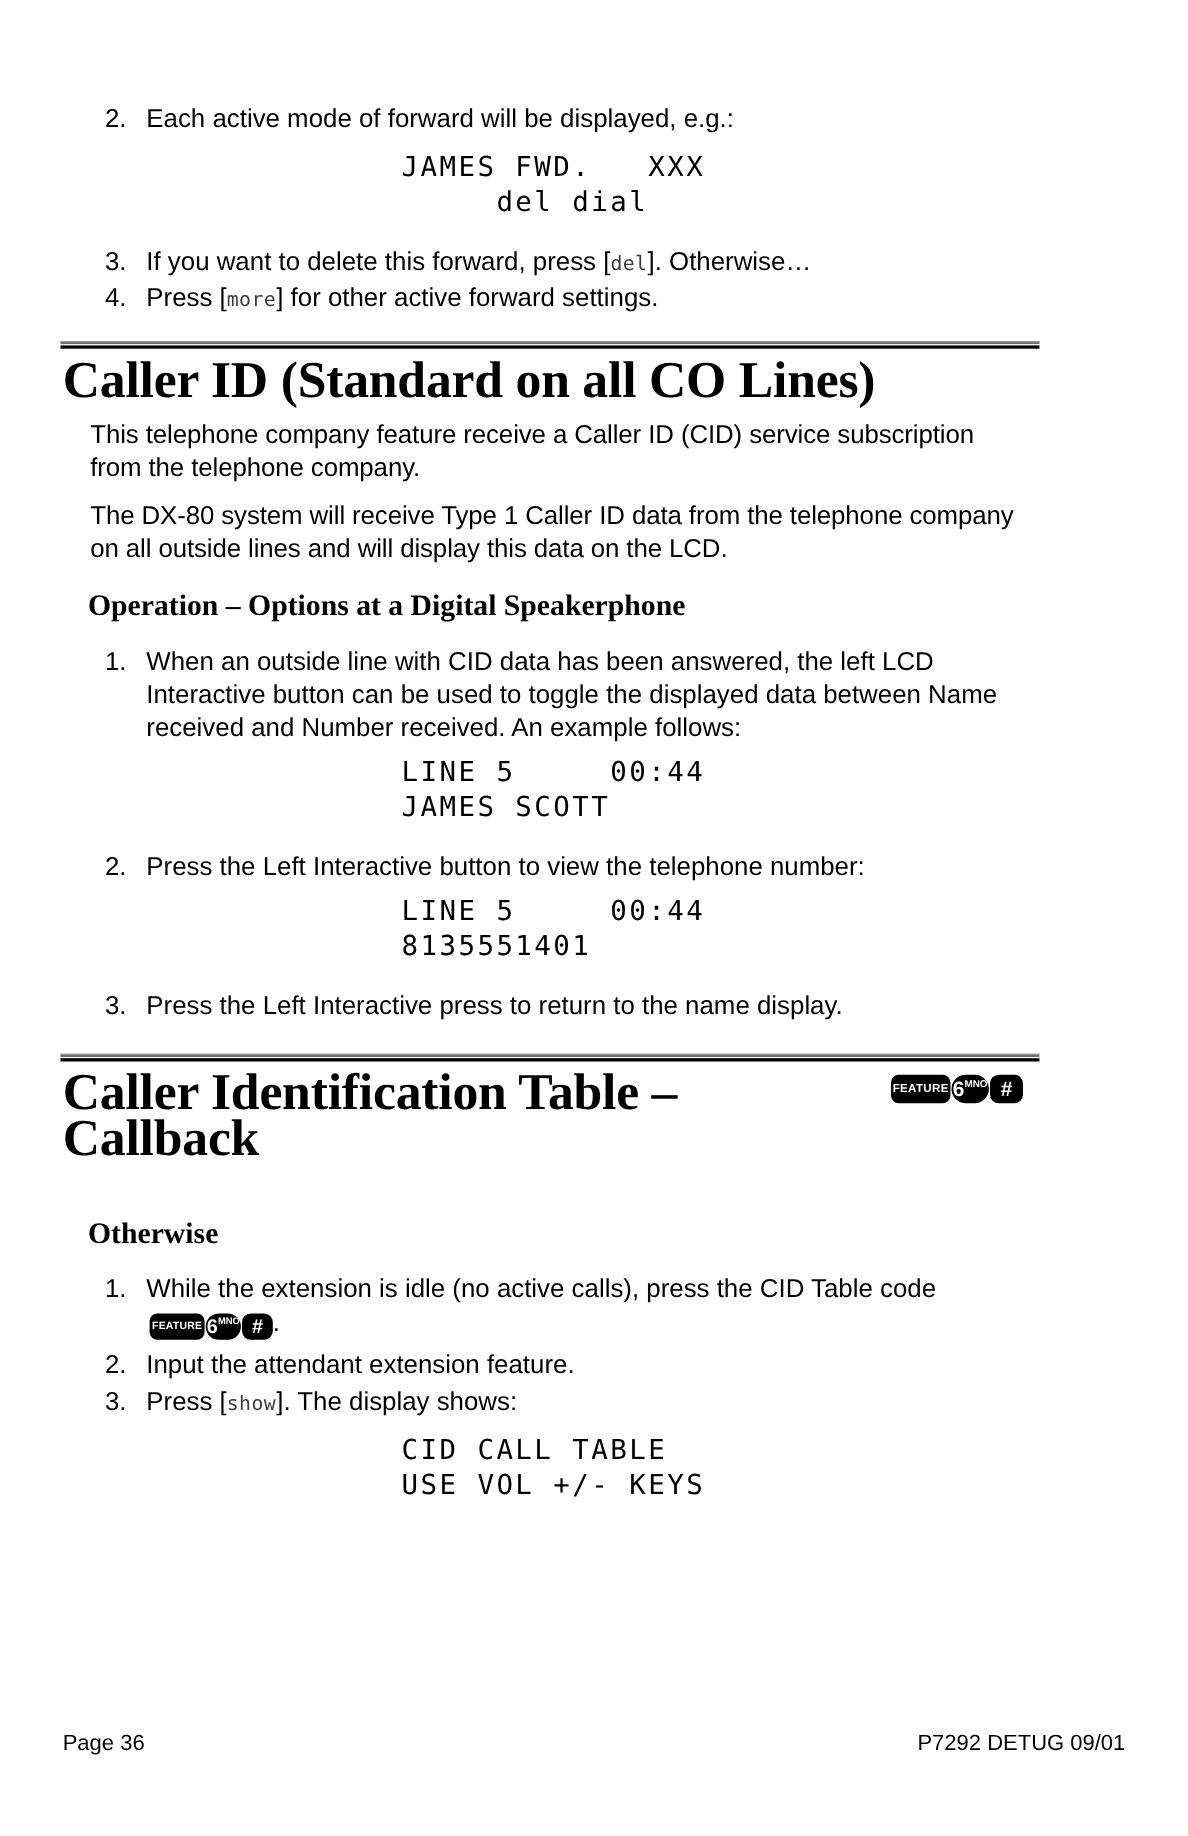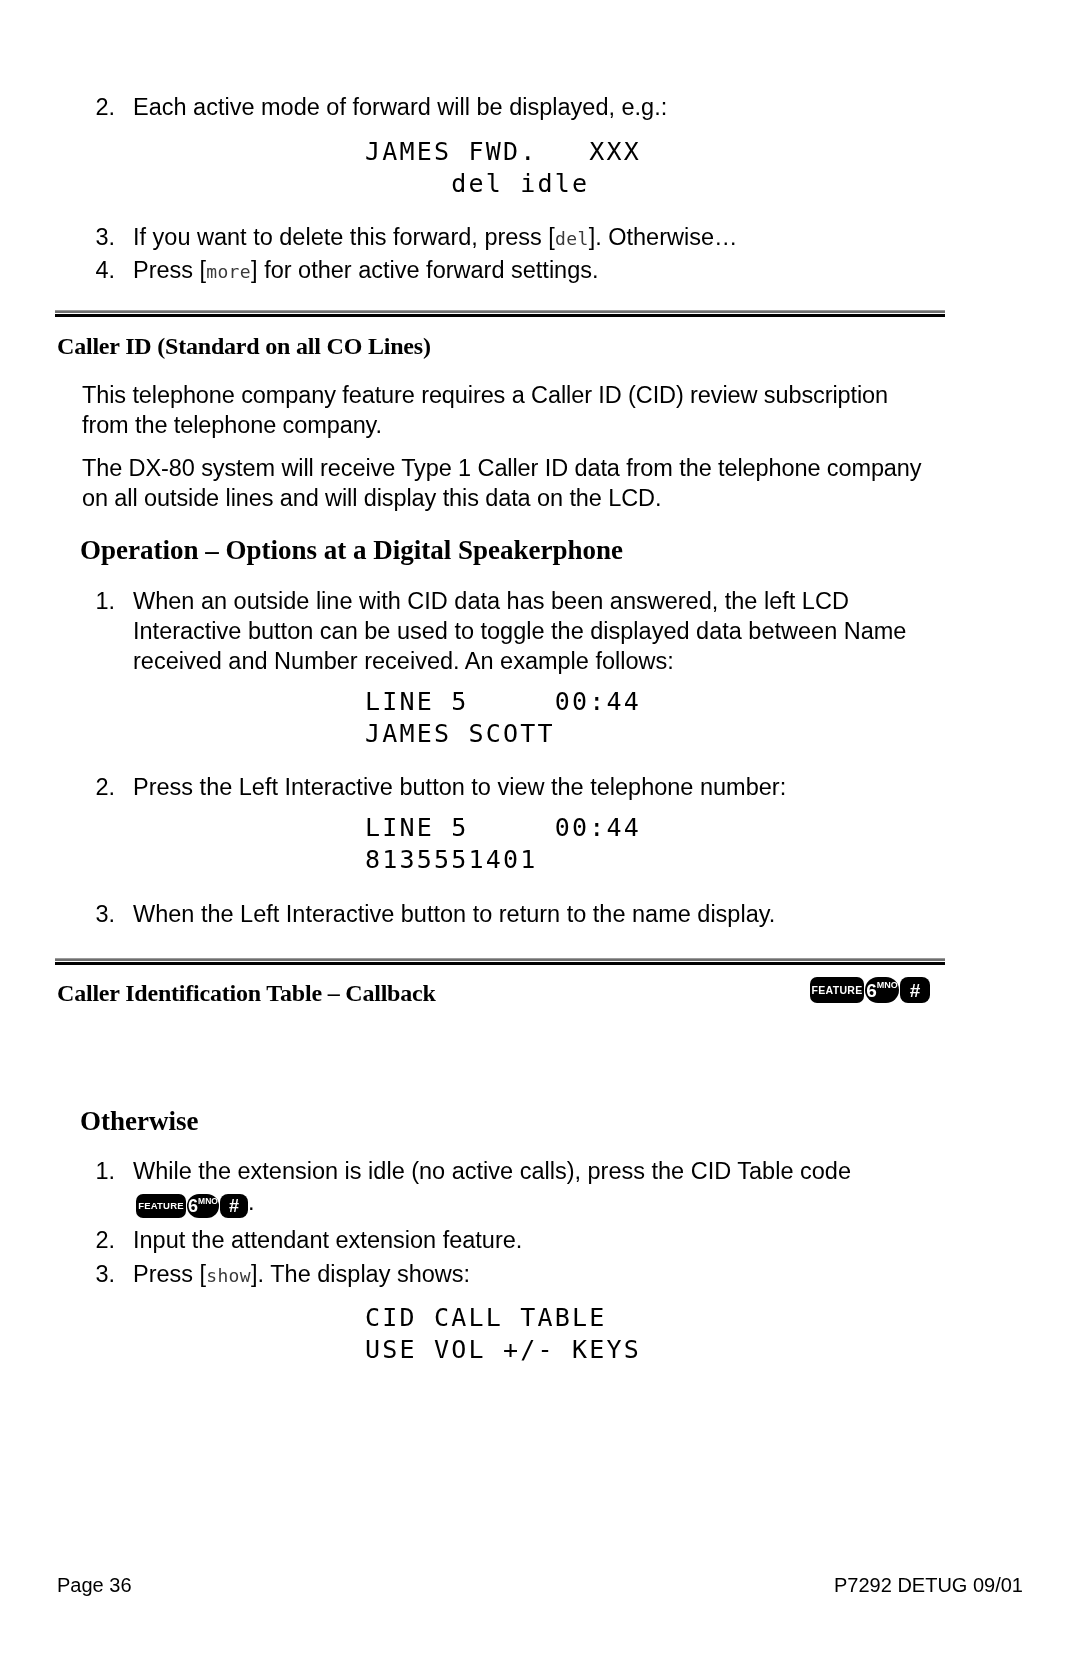--- a/index.html
+++ b/index.html
@@ -87,21 +87,21 @@
   }
   .rule .r-bot {
     height: 3px;
     background: #000000;
   }
 
   
   .h1 {
     font-family: "Liberation Serif", "DejaVu Serif", serif;
     font-weight: bold;
-    font-size: 24px;
+    font-size: 47px;
     line-height: 42px;
     letter-spacing: -0.2px;
   }
   .h2 {
     font-family: "Liberation Serif", "DejaVu Serif", serif;
     font-weight: bold;
     font-size: 27px;
     line-height: 33px;
   }
 
@@ -160,42 +160,42 @@
 
 <div class="page">
 
   <div class="abs num-item" style="left:85px; top:92px; width:860px;">
     <span class="num" style="width:30px;">2.</span>
     <span class="txt" style="margin-left:18px;">Each active mode of forward will be displayed, e.g.:</span>
   </div>
 
   <div class="abs lcd-block" style="left:365px; top:136px;">
     <div class="lcd">JAMES FWD.   XXX</div>
-    <div class="lcd">     del idle</div>
+    <div class="lcd">     del dial</div>
   </div>
 
   <div class="abs num-item" style="left:85px; top:222px; width:860px;">
     <span class="num" style="width:30px;">3.</span>
     <span class="txt" style="margin-left:18px;"><span>If you want to delete this forward, press [</span><span class="softkey">del</span><span>]. Otherwise…</span></span>
   </div>
 
   <div class="abs num-item" style="left:85px; top:255px; width:860px;">
     <span class="num" style="width:30px;">4.</span>
     <span class="txt" style="margin-left:18px;"><span>Press [</span><span class="softkey">more</span><span>] for other active forward settings.</span></span>
   </div>
 
   <div class="rule" style="top:310px;">
     <div class="r-top"></div>
       <div class="r-gap"></div>
       <div class="r-bot"></div>
   </div>
 
   <div class="abs h1" style="left:57px; top:325px; width:890px;">Caller ID (Standard on all CO Lines)</div>
 
-  <div class="abs body-text" style="left:82px; top:380px; width:840px;">This telephone company feature requires a Caller ID (CID) review subscription from the telephone company.</div>
+  <div class="abs body-text" style="left:82px; top:380px; width:840px;">This telephone company feature receive a Caller ID (CID) service subscription from the telephone company.</div>
 
   <div class="abs body-text" style="left:82px; top:453px; width:845px;">The DX-80 system will receive Type 1 Caller ID data from the telephone company on all outside lines and will display this data on the LCD.</div>
 
   <div class="abs h2" style="left:80px; top:534px; width:860px;">Operation – Options at a Digital Speakerphone</div>
 
   <div class="abs num-item" style="left:85px; top:586px; width:855px;">
     <span class="num" style="width:30px;">1.</span>
     <span class="txt" style="margin-left:18px; width:800px;">When an outside line with CID data has been answered, the left LCD Interactive button can be used to toggle the displayed data between Name received and Number received. An example follows:</span>
   </div>
 
@@ -209,21 +209,21 @@
     <span class="txt" style="margin-left:18px;">Press the Left Interactive button to view the telephone number:</span>
   </div>
 
   <div class="abs lcd-block" style="left:365px; top:812px;">
     <div class="lcd">LINE 5     00:44</div>
     <div class="lcd">8135551401</div>
   </div>
 
   <div class="abs num-item" style="left:85px; top:899px; width:855px;">
     <span class="num" style="width:30px;">3.</span>
-    <span class="txt" style="margin-left:18px;">When the Left Interactive button to return to the name display.</span>
+    <span class="txt" style="margin-left:18px;">Press the Left Interactive press to return to the name display.</span>
   </div>
 
   <div class="rule" style="top:958px;">
     <div class="r-top"></div>
       <div class="r-gap"></div>
       <div class="r-bot"></div>
   </div>
 
   <div class="abs h1" style="left:57px; top:972px; width:700px;">Caller Identification Table – Callback</div>
 

